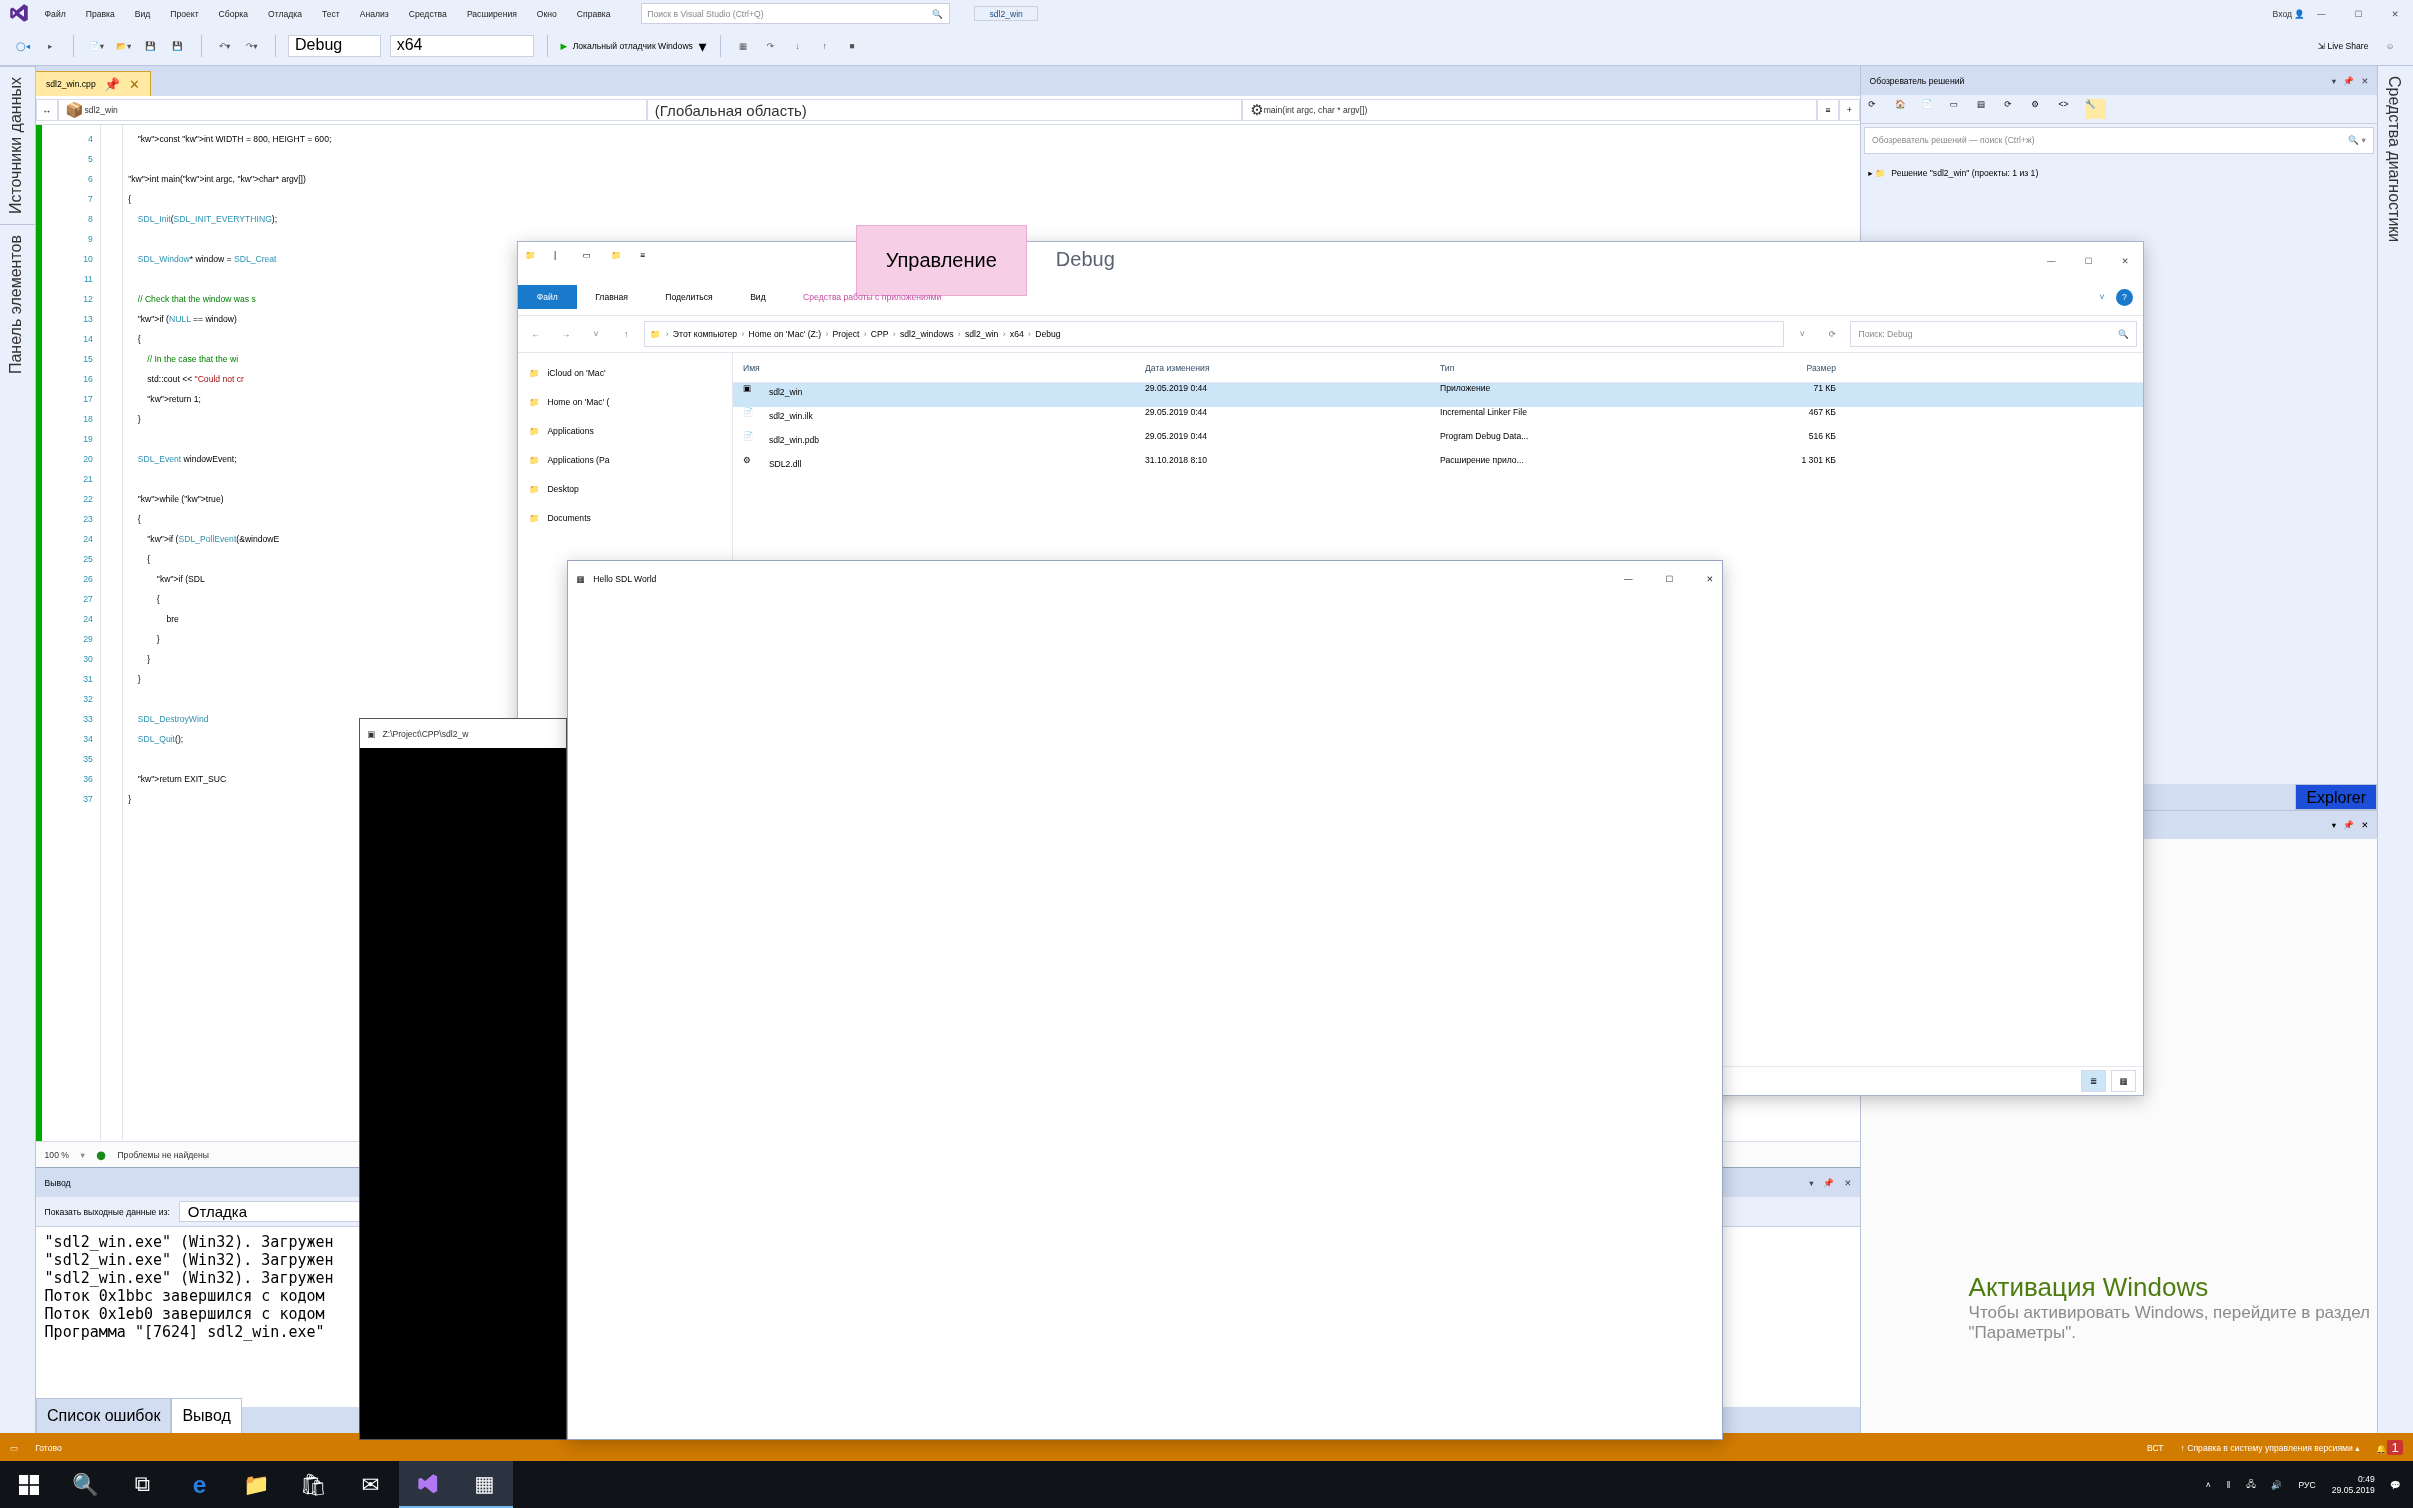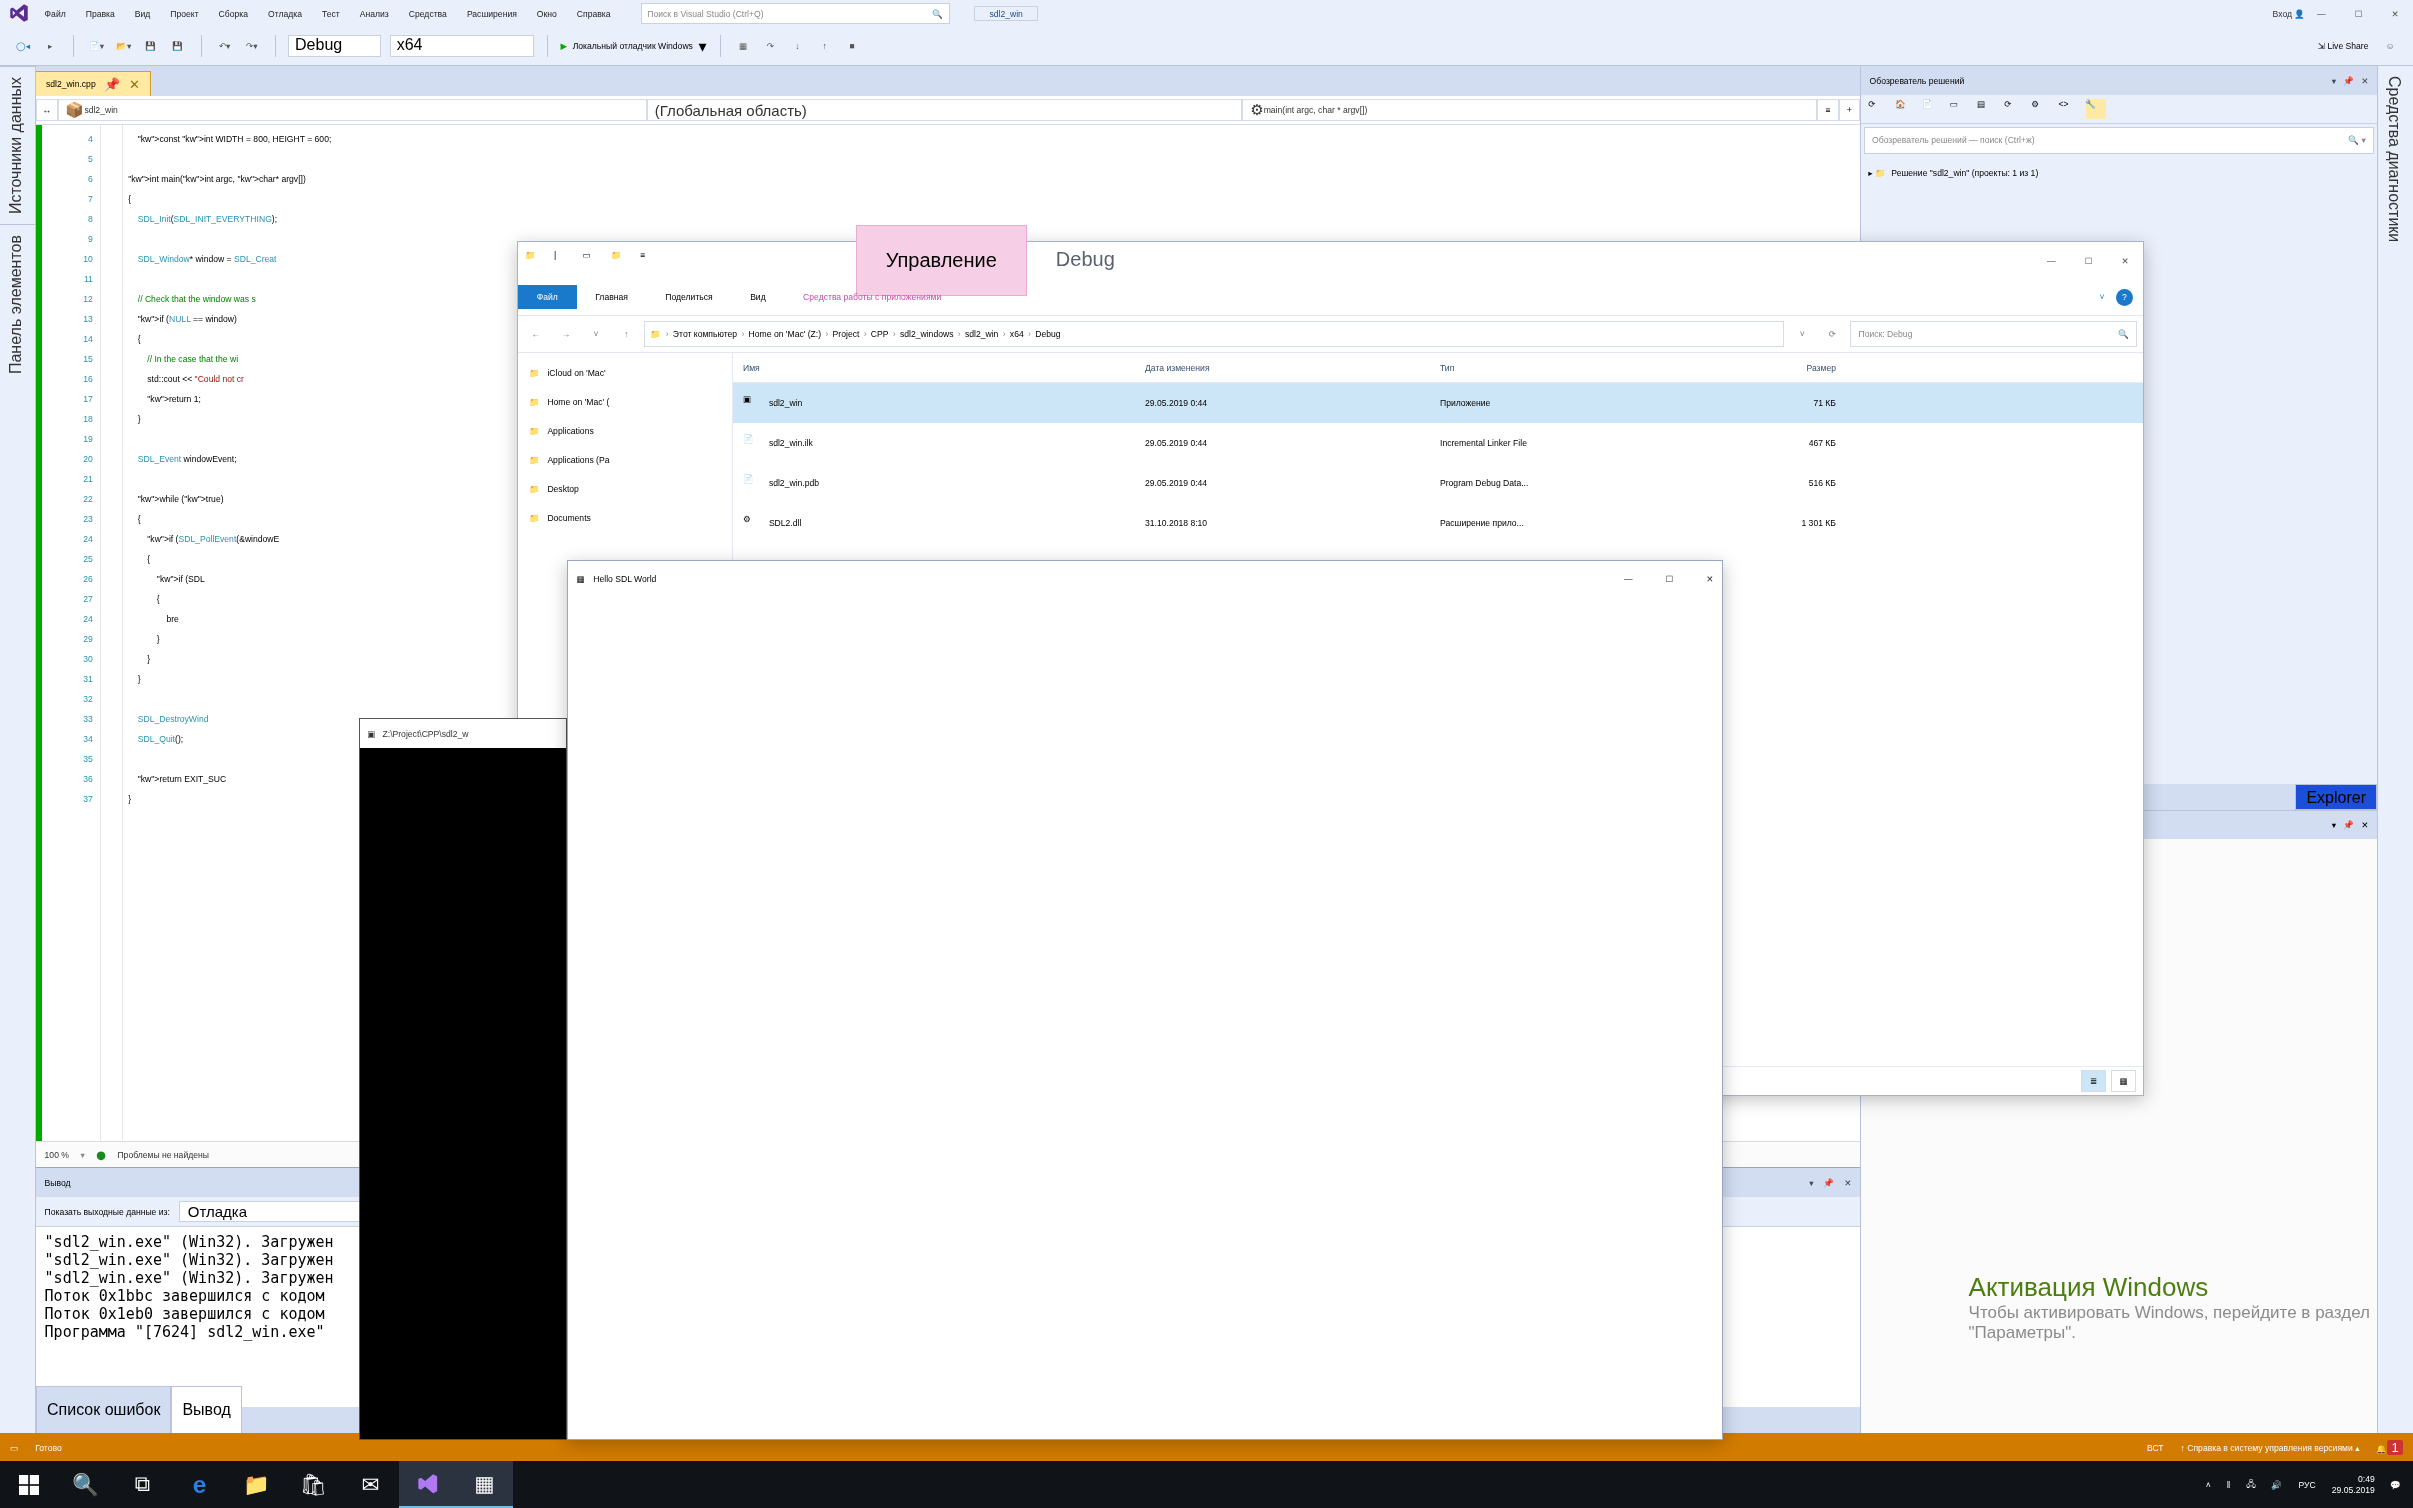--- a/index.html
+++ b/index.html
@@ -51,21 +51,21 @@
 .code-status{height:26px;border-top:0.7px solid #d6dbea;background:#fbfbfb;display:flex;align-items:center;padding:0 8.6px;font-size:15px;color:#333;gap:11.5px}
 .code-status .ok{color:#1a8a1a}
 
 .output-panel{height:266px;display:flex;flex-direction:column;border-top:0.7px solid #9aa5c2}
 .output-head{background:#d2ddf2;height:29px;display:flex;align-items:center;padding:0 8.6px;font-size:16px}
 .output-head .right{margin-left:auto;display:flex;gap:10px;color:#445}
 .output-filter{background:#eaf0fb;height:30px;display:flex;align-items:center;padding:0 8.6px;font-size:16px;gap:8.6px;border-bottom:0.7px solid #c9d0e0}
 .output-filter select{background:#fff;border:0.7px solid #c9d0e0;height:21.5px;font-size:15px;padding:0 4.3px;width:287px}
 .output-body{flex:1;background:#fff;font-family:Consolas,monospace;font-size:15px;padding:5.7px 8.6px;white-space:pre;color:#000;overflow:hidden}
 .output-tabs{height:26px;background:#d2ddf2;display:flex;align-items:flex-end}
-.output-tabs .ot{padding:14px 10px;font-size:16px;background:#d2ddf2;border:0.7px solid #b9c3db;border-bottom:none}
+.output-tabs .ot{padding:8px 10px;font-size:16px;background:#d2ddf2;border:0.7px solid #b9c3db;border-bottom:none}
 .output-tabs .ot.active{background:#fff}
 
 .right-col{width:517px;display:flex;flex-direction:column;border-left:0.7px solid #b9c3db;background:#eaf0fb}
 .sx-head{background:#d2ddf2;height:29px;display:flex;align-items:center;padding:0 8.6px;font-size:16px}
 .sx-head .right{margin-left:auto;display:flex;gap:7.2px;color:#445}
 .sx-toolbar{height:29px;background:#eaf0fb;border-bottom:0.7px solid #c9d0e0;display:flex;align-items:center;gap:7.2px;padding:0 7.2px}
 .sx-toolbar .ico{width:20px;height:20px}
 .sx-search{height:27px;background:#fff;border:0.7px solid #c9d0e0;margin:2.9px;display:flex;align-items:center;padding:0 7.2px;font-size:15px;color:#888}
 .sx-tree{flex:0 0 auto;padding:4.3px 7.2px;font-size:16px}
 .sx-tree .node{display:flex;align-items:center;gap:5.7px;height:24.4px}
@@ -103,21 +103,21 @@
 .ex-path .addr .seg{display:flex;align-items:center;gap:4.3px;white-space:nowrap}
 .ex-path .addr .chev{color:#888}
 .ex-path .searchbox{width:287px;border:0.7px solid #d6dbea;height:26px;display:flex;align-items:center;padding:0 7.2px;color:#888;font-size:16px}
 .ex-body{flex:1;display:flex;min-height:0}
 .ex-side{width:215px;border-right:0.7px solid #e6e9f2;padding:5.7px 4.3px;font-size:16px;overflow:hidden}
 .ex-side .item{display:flex;align-items:center;gap:7.2px;height:29px;padding-left:7.2px}
 .ex-list{flex:1;display:flex;flex-direction:column}
 .ex-cols{height:30px;display:flex;align-items:center;border-bottom:0.7px solid #e6e9f2;font-size:16px;color:#38506b}
 .ex-cols .c{padding:0 10px}
 .c-name{width:402px}.c-date{width:295px}.c-type{width:287px}.c-size{width:129px;text-align:right}
-.ex-row{height:40px;display:flex;align-items:center;font-size:16px}
+.ex-row{height:24px;display:flex;align-items:flex-start;font-size:16px}
 .ex-row.sel{background:#cde6f7}
 .ex-row .c{padding:0 10px;white-space:nowrap;overflow:hidden;text-overflow:ellipsis}
 .ex-row .fico{display:inline-block;width:18.7px;height:18.7px;margin-right:7.2px;vertical-align:middle}
 .ex-footer{height:29px;border-top:0.7px solid #e6e9f2;display:flex;align-items:center;justify-content:flex-end;padding:0 7.2px;gap:5.7px}
 .ex-footer .vbtn{width:24.4px;height:21.5px;border:0.7px solid #d6dbea;display:flex;align-items:center;justify-content:center}
 
 .sdlwin{position:absolute;left:567px;top:560px;width:1156px;height:880px;background:#fff;border:0.7px solid #9aa5c2;box-shadow:0 4.3px 17px rgba(0,0,0,.25);display:flex;flex-direction:column}
 .sdlwin .tbar{height:36px;display:flex;align-items:center;padding:0 8.6px;font-size:17px;gap:8.6px}
 .sdlwin .tbar .winctl{margin-left:auto;display:flex;gap:33px;color:#333;font-size:17px}
 .sdlwin .content{flex:1;background:#fff}

